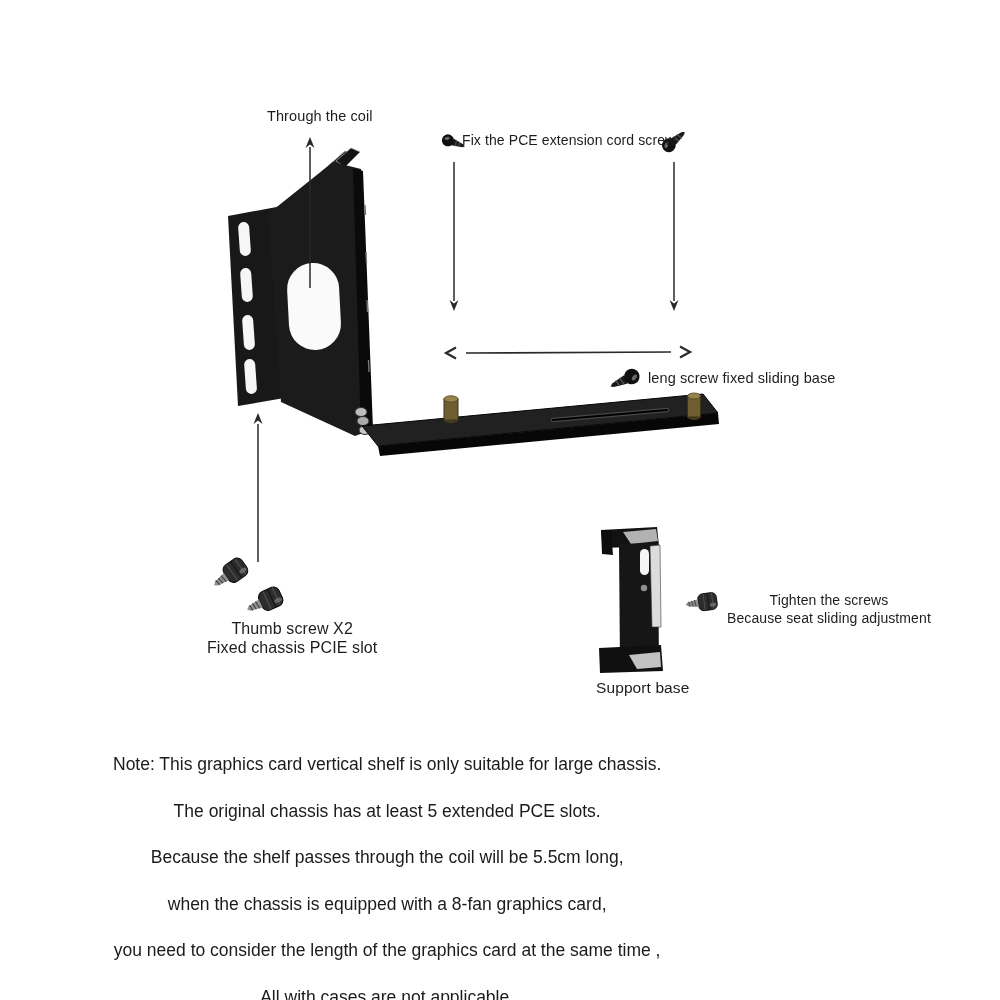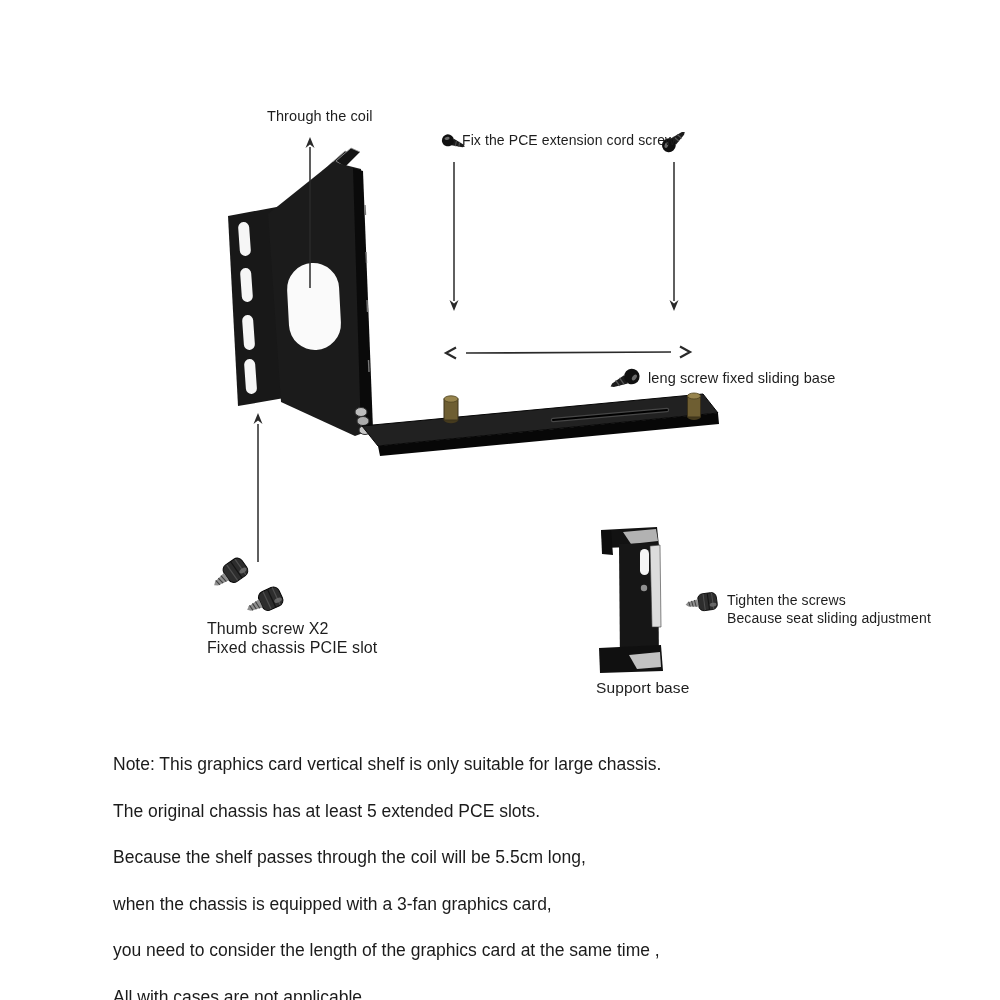--- a/index.html
+++ b/index.html
@@ -1,18 +1,18 @@
 <!DOCTYPE html>
 <html><head>
 <meta charset="utf-8">
 <style>
   html,body{margin:0;padding:0;background:#ffffff;}
   .canvas{
     position:relative;width:1000px;height:1000px;background:#ffffff;overflow:hidden;
-    font-family:"Liberation Sans",sans-serif;color:#1d1d1d;
+    font-family:"Liberation Sans",sans-serif;color:#1d1d1d;text-align:center;
   }
   .art{position:absolute;left:0;top:0;}
   .lbl{position:absolute;white-space:nowrap;color:#1d1d1d;letter-spacing:0.1px;}
   .lbl-through{left:267px;top:108px;font-size:14.5px;}
   .lbl-fixpce{left:462px;top:132px;font-size:14px;}
   .lbl-dim{left:419px;top:318px;font-size:15px;}
   .lbl-leng{left:648px;top:370px;font-size:14.5px;}
   .lbl-thumb{left:207px;top:619px;font-size:16px;line-height:19px;}
   .lbl-tighten{left:727px;top:592px;font-size:14px;line-height:17.5px;}
   .lbl-supportbase{left:596px;top:679px;font-size:15.5px;}
@@ -160,18 +160,18 @@
     <div>Tighten the screws</div>
     <div>Because seat sliding adjustment</div>
   </div>
 
   <div class="lbl lbl-supportbase">Support base</div>
 
   <div class="note">
     <div>Note: This graphics card vertical shelf is only suitable for large chassis.</div>
     <div>The original chassis has at least 5 extended PCE slots.</div>
     <div>Because the shelf passes through the coil will be 5.5cm long,</div>
-    <div>when the chassis is equipped with a 3-fan graphics card,</div>
+    <div>when the chassis is equipped with a 8-fan graphics card,</div>
     <div>you need to consider the length of the graphics card at the same time ,</div>
     <div>All with cases are not applicable.</div>
   </div>
 
 </div>
 
 </body></html>

